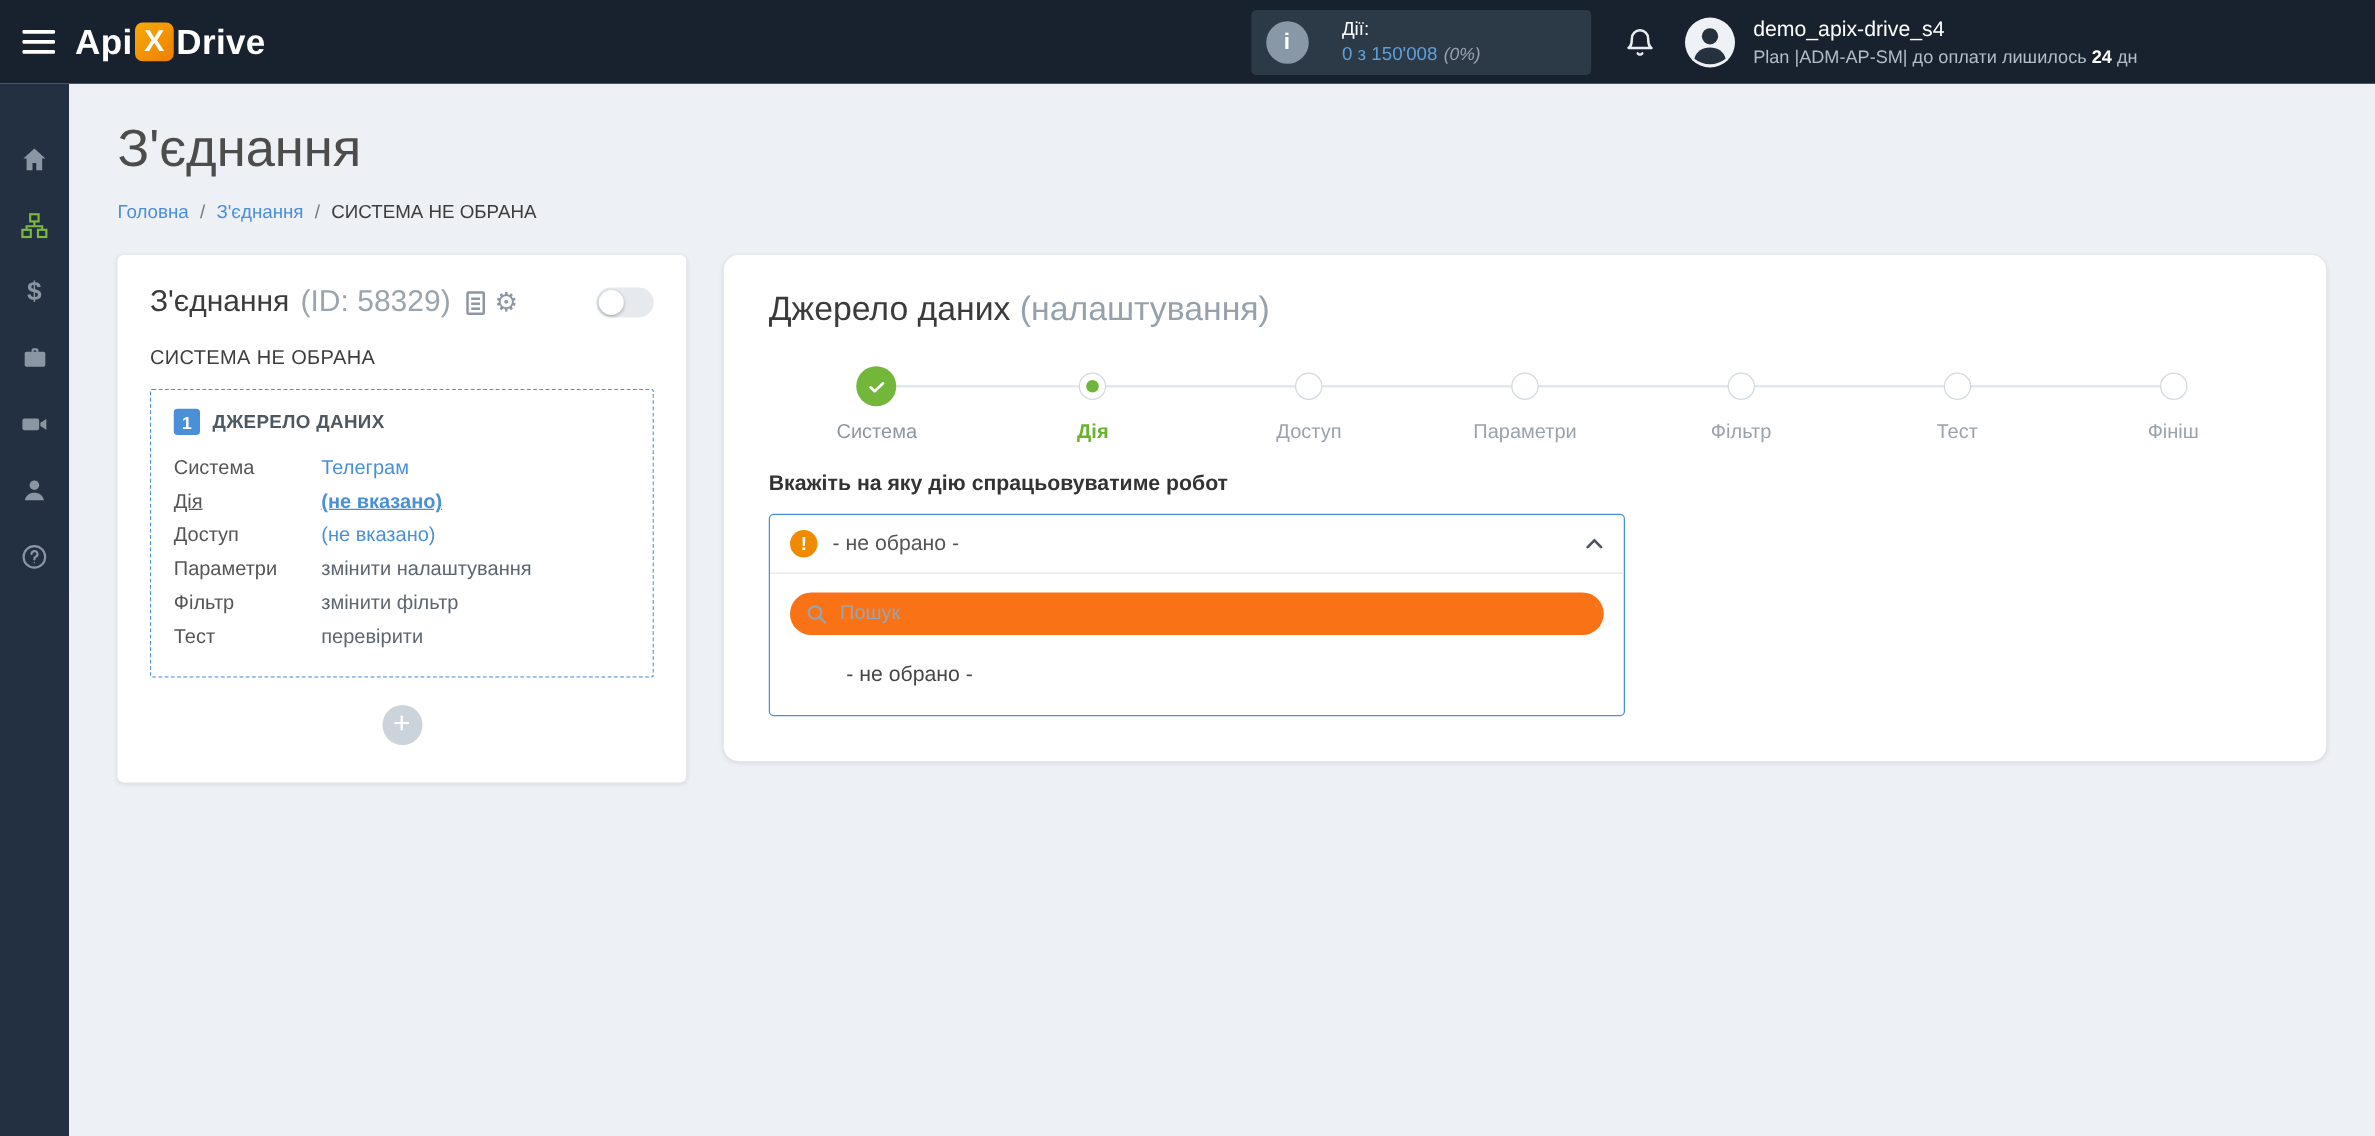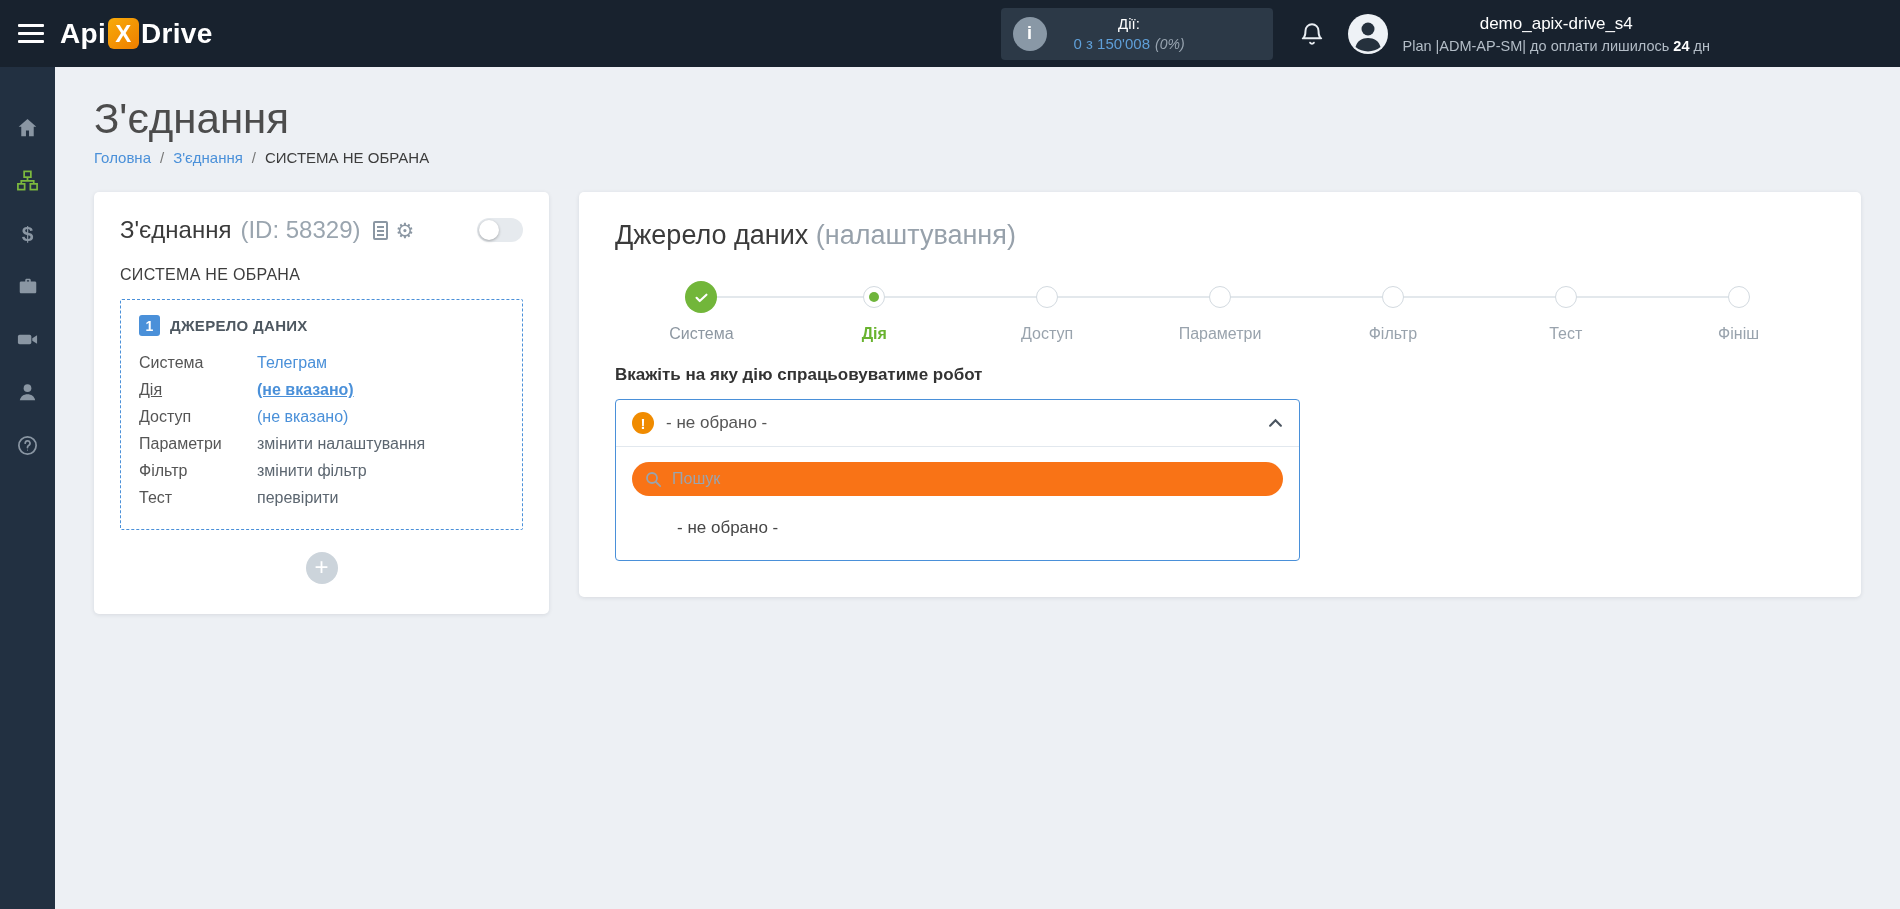--- a/index.html
+++ b/index.html
@@ -5,21 +5,21 @@
   * { box-sizing: border-box; }
   html,body { margin:0; padding:0; }
   body {
     width:1900px; height:909px; overflow:hidden;
     background:#edf0f4;
     font-family:"Liberation Sans","DejaVu Sans",sans-serif;
     color:#333;
   }
 
   
-  .topbar { height:67px; background:#18222e; display:flex; align-items:center; position:relative; z-index:3;text-align:center; }
+  .topbar { height:67px; background:#18222e; display:flex; align-items:center; position:relative; z-index:3; }
   .hamburger { width:26px; margin-left:18px; cursor:pointer; }
   .hamburger span { display:block; height:3px; background:#fff; border-radius:1px; margin:5px 0; }
   .logo { margin-left:16px; font-size:28px; font-weight:bold; color:#fff; display:flex; align-items:center; cursor:pointer; letter-spacing:.3px; }
   .logo-x { display:inline-flex; align-items:center; justify-content:center; width:31px; height:31px; border-radius:6px;
             background:linear-gradient(140deg,#f8ab08,#ee7e00); margin:0 2px; color:#fff; font-size:24px; }
   .h-spacer { flex:1; }
   .stats-panel { width:272px; height:52px; background:#2c3947; border-radius:4px; display:flex; align-items:center; padding:0 12px; }
   .info-icon { width:34px; height:34px; border-radius:50%; background:#8998a6; color:#fff; display:flex; align-items:center; justify-content:center;
                font-weight:bold; font-size:18px; flex-shrink:0; }
   .stats-text { margin-left:27px; line-height:1.15; }
@@ -37,28 +37,28 @@
   
   .sidebar { position:fixed; left:0; top:67px; bottom:0; width:55px; background:#223041;
              display:flex; flex-direction:column; align-items:center; padding-top:48px; gap:29px; z-index:2; }
   .side-icon { width:24px; height:24px; color:#8a96a3; display:flex; align-items:center; justify-content:center; cursor:pointer; }
   .side-icon.active { color:#7cb93e; }
   .dollar-glyph { font-size:21px; font-weight:bold; line-height:1; }
 
   
   .main { margin-left:55px; padding:30px 39px 0 39px; }
   .page-title { font-size:42px; line-height:1.05; color:#4c4c4c; font-weight:400; margin:0; }
-  .breadcrumb { margin-top:8px; font-size:15px; color:#777; display:flex; gap:9px; align-items:flex-start; }
+  .breadcrumb { margin-top:20px; font-size:15px; color:#777; display:flex; gap:9px; align-items:flex-start; }
   .breadcrumb .crumb-link { color:#4a90d9; cursor:pointer; }
   .breadcrumb .current { color:#3c3c3c; }
 
   .cards { display:flex; gap:30px; margin-top:26px; align-items:flex-start; }
   .card { background:#fff; border-radius:5px; box-shadow:0 1px 4px rgba(24,34,46,.10); }
   .card-left { width:455px; padding:24px 26px 30px; }
-  .card-right { flex:1; padding:28px 36px 36px; }
+  .card-right { flex:1; padding:28px 36px 36px;border-radius:12px; }
 
   
   .conn-head { display:flex; align-items:center; }
   .conn-title { font-size:24px; color:#3b3b3b; }
   .conn-id { font-size:24px; color:#9aa5af; margin-left:9px; }
   .doc-icon { width:15px; height:19px; border:2px solid #8b97a3; border-radius:2px; position:relative; margin-left:12px; cursor:pointer; }
   .doc-icon::before { content:''; position:absolute; left:2px; right:2px; top:3px; height:2px; background:#8b97a3;
                       box-shadow:0 4px 0 #8b97a3, 0 8px 0 #8b97a3; }
   .gear-icon { margin-left:8px; font-size:21px; color:#8b97a3; line-height:1; cursor:pointer; }
   .toggle { margin-left:auto; width:46px; height:24px; border-radius:12px; background:#e6eaee; position:relative; cursor:pointer; }

